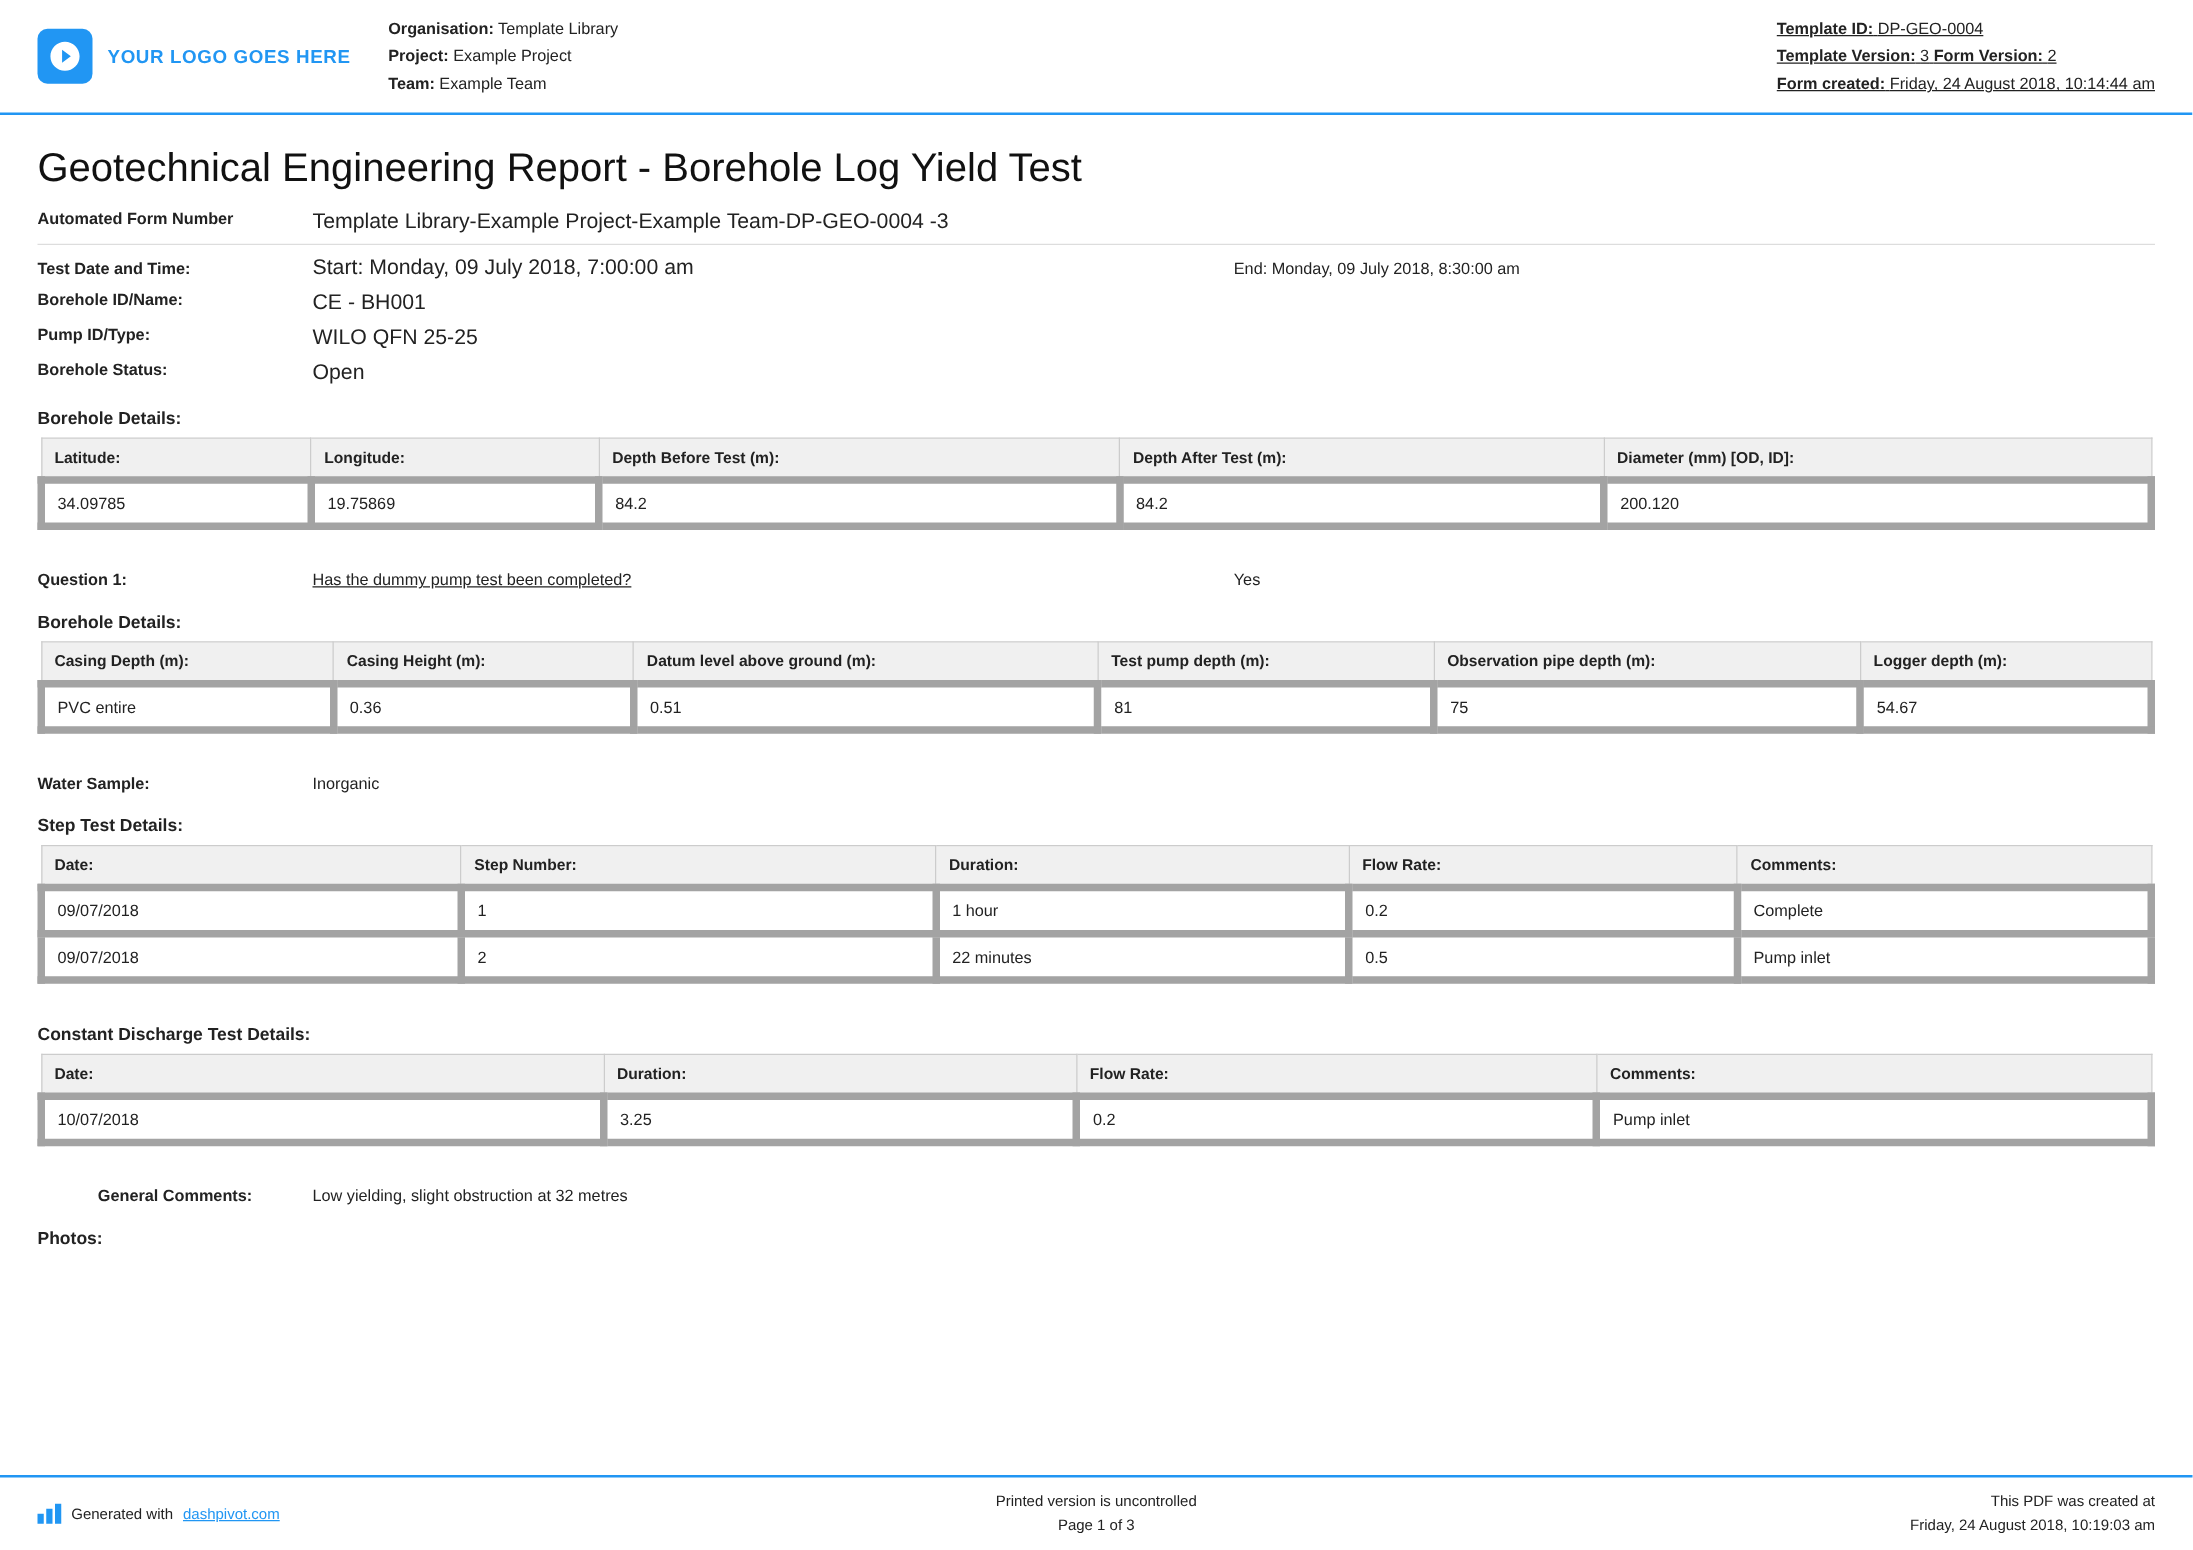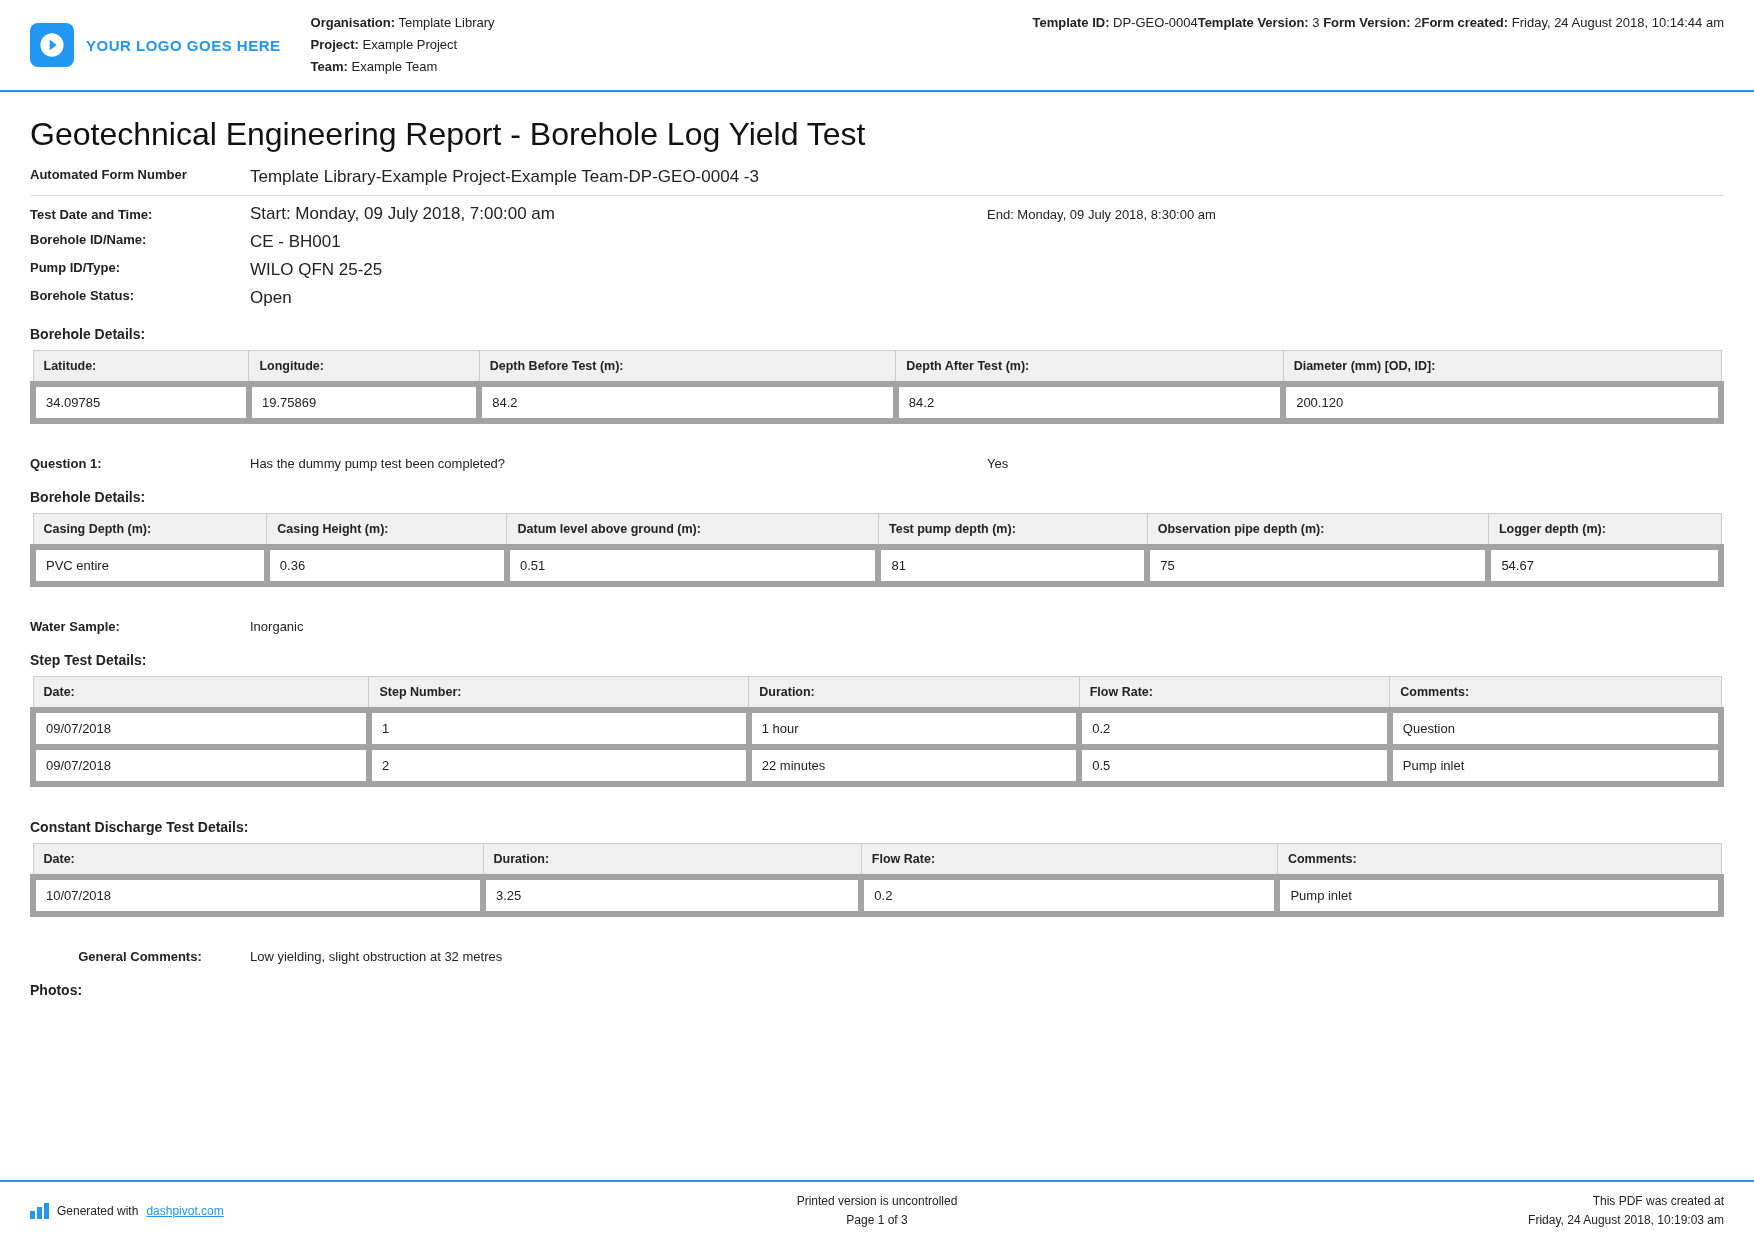--- a/index.html
+++ b/index.html
@@ -46,24 +46,25 @@
       flex: 1;
       display: flex;
       flex-direction: column;
       justify-content: center;
       line-height: 1.7;
     }
     .header-center span { font-size: 13px; }
     .header-center .label { font-weight: bold; }
     .header-right {
       display: flex;
-      flex-direction: row;
+      flex-direction: column;
       justify-content: center;
       line-height: 1.7;
       text-align: left;
+      text-decoration: underline;
     }
     .header-right span { font-size: 13px; }
     .header-right .label { font-weight: bold; }
 
     
     .main-content {
       padding: 24px 30px 30px 30px;
     }
 
     .report-title {
@@ -123,20 +124,21 @@
       display: flex;
       align-items: center;
       margin-bottom: 16px;
     }
     .question-label {
       font-weight: bold;
       min-width: 220px;
     }
     .question-text {
       flex: 1;
+      text-decoration: underline;
     }
     .question-answer {
       flex: 1;
     }
 
     
     .water-row {
       display: flex;
       align-items: center;
       margin-bottom: 18px;
@@ -365,21 +367,21 @@
         <th>Flow Rate:</th>
         <th>Comments:</th>
       </tr>
     </thead>
     <tbody>
       <tr>
         <td>09/07/2018</td>
         <td>1</td>
         <td>1 hour</td>
         <td>0.2</td>
-        <td>Question</td>
+        <td>Complete</td>
       </tr>
       <tr>
         <td>09/07/2018</td>
         <td>2</td>
         <td>22 minutes</td>
         <td>0.5</td>
         <td>Pump inlet</td>
       </tr>
     </tbody>
   </table>

